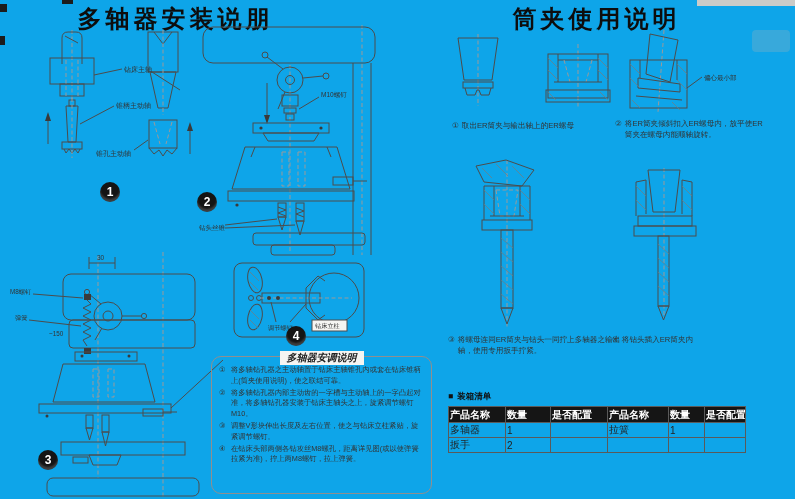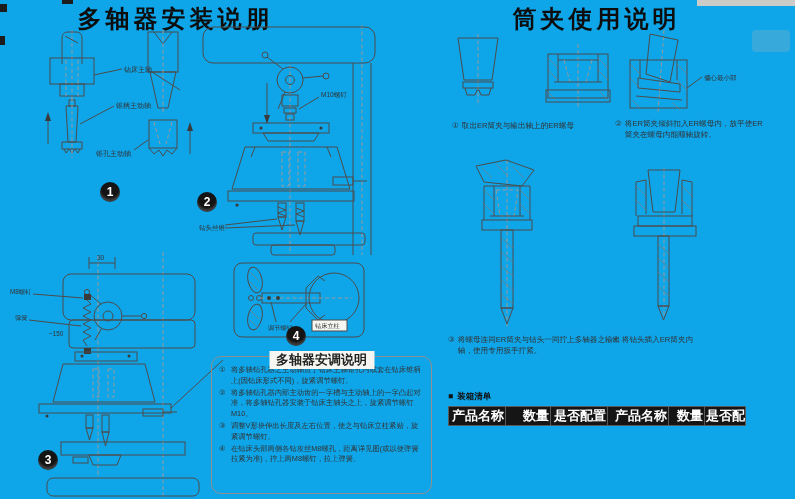--- a/index.html
+++ b/index.html
@@ -34,31 +34,31 @@
   }
   .cap{position:absolute;display:flex;gap:3px;font-size:7.6px;line-height:1.5;color:#333;}
   .cap .num{flex:0 0 auto;}
   #install-box{
     position:absolute;left:211px;top:356px;width:221px;height:138px;
     border:1px solid #8f8f8f;border-radius:10px;background:transparent;
     padding:8px 7px 4px 7px;box-sizing:border-box;
   }
   #install-box .box-title{
     position:absolute;top:-6px;left:50%;transform:translateX(-50%);
-    background:#f5f5f2;padding:0 7px;font-size:13px;font-weight:bold;
-    white-space:nowrap;color:#222;
+    background:#f5f5f2;padding:0 7px;font-size:10px;font-weight:bold;
+    white-space:nowrap;color:#222;font-style:italic;
   }
   .ins-item{display:flex;gap:2px;font-size:7.3px;line-height:1.48;color:#333;margin-bottom:1px;}
   .ins-item .num{flex:0 0 10px;}
   #packing{position:absolute;left:448px;top:391px;width:300px;}
   #packing .pack-heading{font-size:8.5px;font-weight:bold;color:#111;margin-bottom:3px;display:flex;gap:4px;}
   table.pack{border-collapse:collapse;table-layout:fixed;width:297px;}
   table.pack th,table.pack td{
     border:1px solid #5a5a5a;height:13px;padding:0 1px;
-    font-size:13px;text-align:right;overflow:hidden;white-space:nowrap;
+    font-size:10px;text-align:left;overflow:hidden;white-space:nowrap;
   }
   table.pack th{background:#151515;color:#fff;font-weight:bold;height:15px;}
   .artifact{position:absolute;background:#1c1c1c;}
   #strip{position:absolute;left:697px;top:0;width:98px;height:6px;background:#cbcbc8;}
   #smudge{position:absolute;left:752px;top:30px;width:38px;height:22px;background:#b9b9b4;opacity:.25;border-radius:4px;}
 </style>
 </head>
 <body>
 
 <div id="canvas">
@@ -243,21 +243,21 @@
     <text x="38" y="70" font-size="6.2">调节螺钉</text>
     <rect x="82" y="60" width="35" height="11" style="fill:#f5f5f2;"></rect>
     <text x="85" y="68" font-size="6.2">钻床立柱</text>
   </svg>
   <div class="badge" style="left:286px;top:326px;">4</div>
 
   <div id="install-box">
     <div class="box-title">多轴器安调说明</div>
     <div class="ins-item">
       <span class="num">①</span>
-      <span>将多轴钻孔器之主动轴置于钻床主轴锥孔内或套在钻床锥柄上(因钻床形式不同)，旋紧调节螺钉。</span>
+      <span>将多轴钻孔器之主动轴置于钻床主轴锥孔内或套在钻床锥柄上(筒夹使用说明)，使之联结可靠。</span>
     </div>
     <div class="ins-item">
       <span class="num">②</span>
       <span>将多轴钻孔器内部主动齿的一字槽与主动轴上的一字凸起对准，将多轴钻孔器安装于钻床主轴头之上，旋紧调节螺钉M10。</span>
     </div>
     <div class="ins-item">
       <span class="num">③</span>
       <span>调整V形块伸出长度及左右位置，使之与钻床立柱紧贴，旋紧调节螺钉。</span>
     </div>
     <div class="ins-item">
@@ -393,17 +393,33 @@
         <tr>
           <th>产品名称</th>
           <th>数量</th>
           <th>是否配置</th>
           <th>产品名称</th>
           <th>数量</th>
           <th>是否配置</th>
         </tr>
       </thead>
       <tbody>
+        <tr>
+          <td>多轴器</td>
+          <td>1</td>
+          <td></td>
+          <td>拉簧</td>
+          <td>1</td>
+          <td></td>
+        </tr>
+        <tr>
+          <td>扳手</td>
+          <td>2</td>
+          <td></td>
+          <td></td>
+          <td></td>
+          <td></td>
+        </tr>
       </tbody>
     </table>
   </div>
 
 </div>
 
 </body></html>

